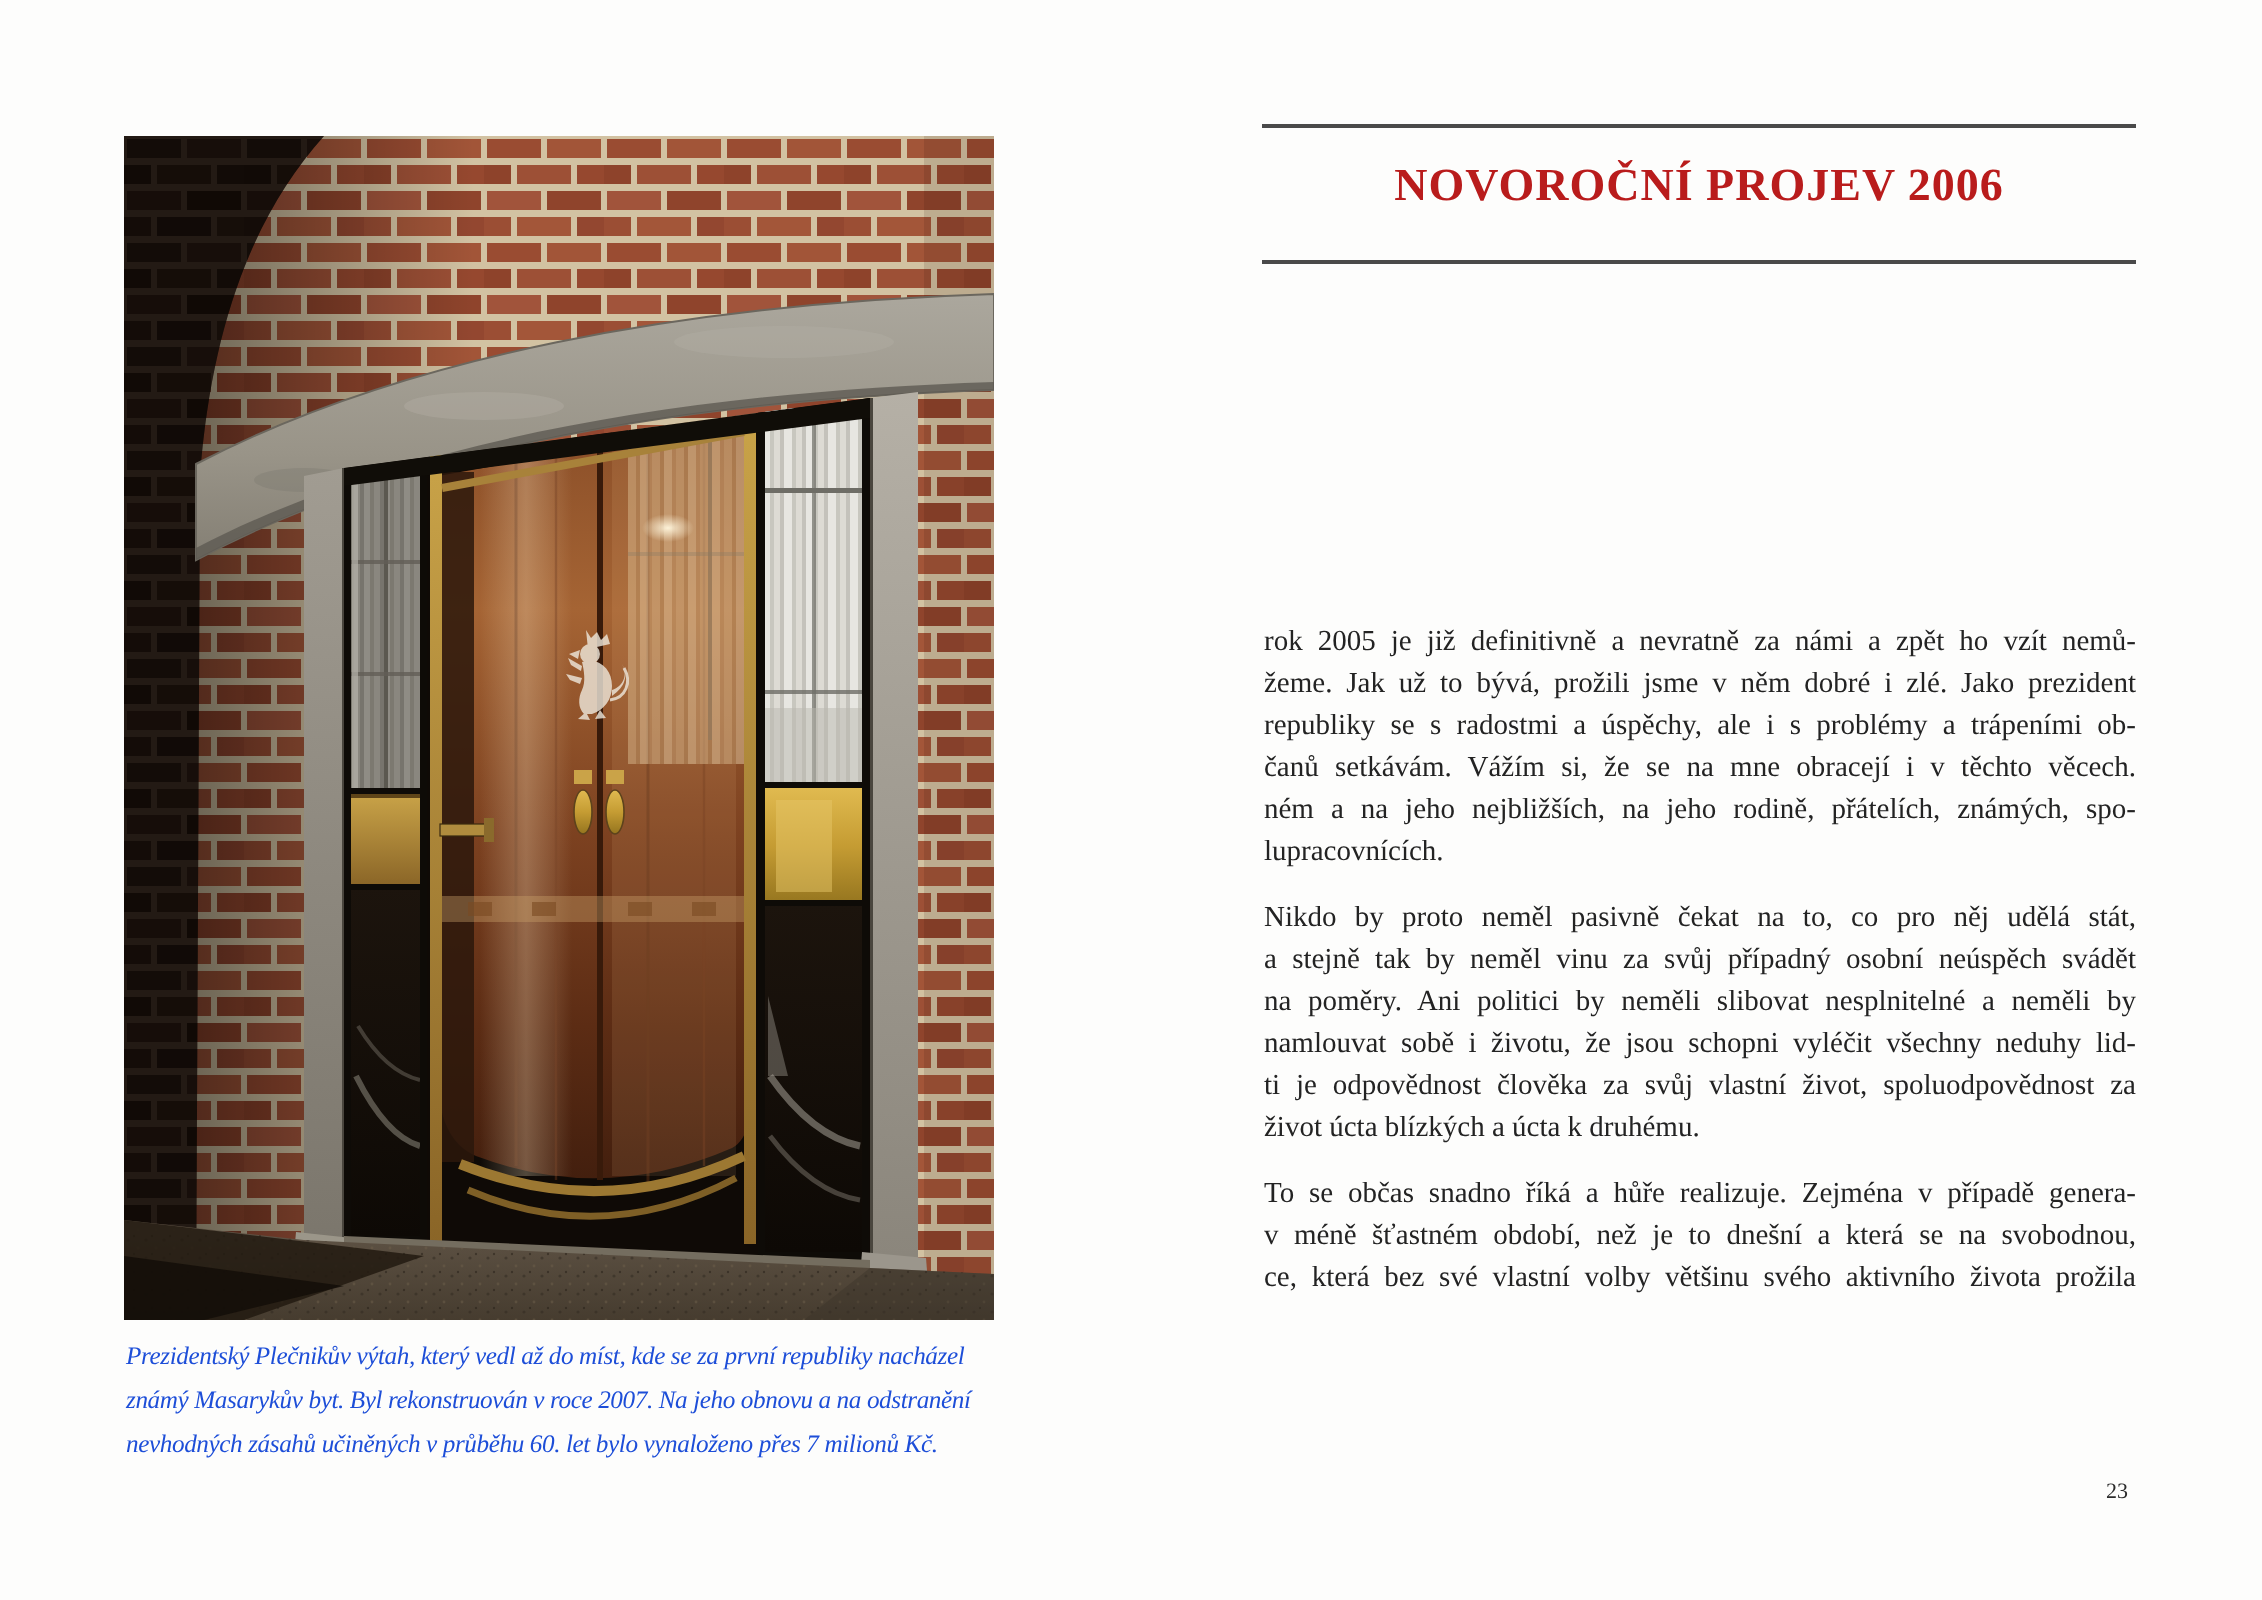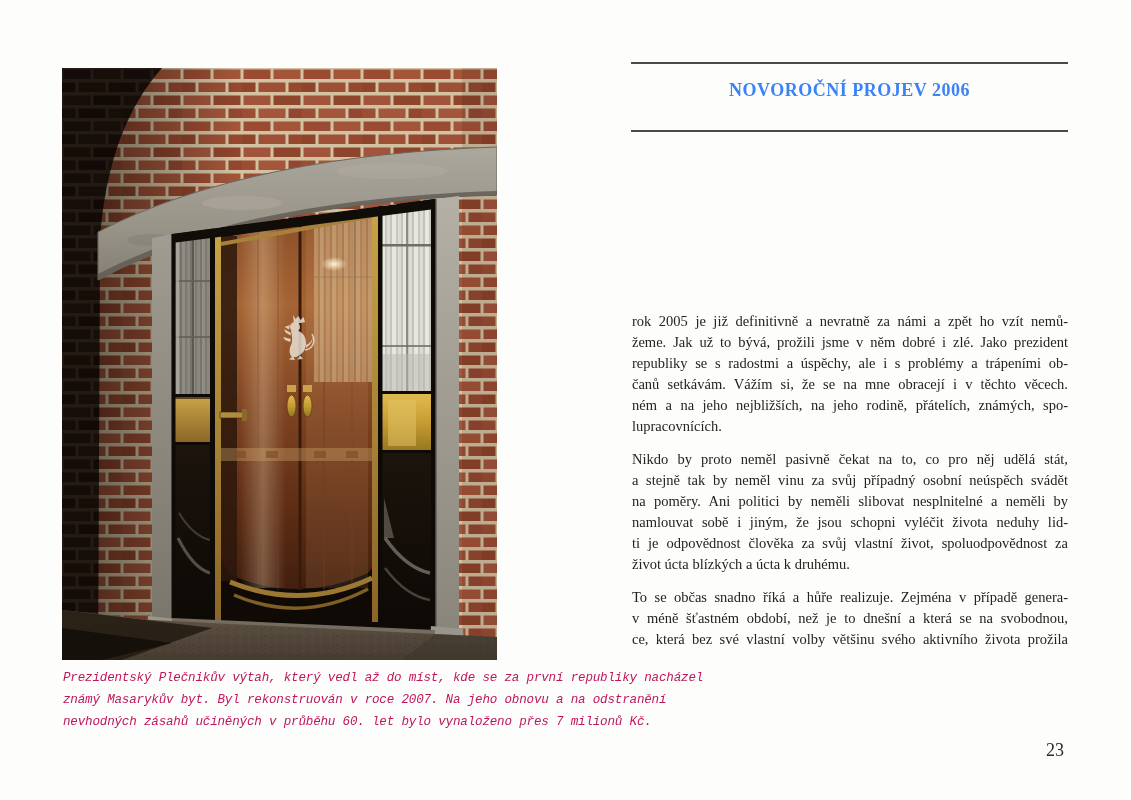--- a/index.html
+++ b/index.html
@@ -7,42 +7,42 @@
     width:1131px;height:800px;position:relative;overflow:hidden;
     background:#fdfdfc;
     font-family:"Liberation Serif","DejaVu Serif",serif;
     color:#242424;
   }
   
   .photo-frame{position:absolute;left:62px;top:68px;width:435px;height:592px;}
   .caption{
     position:absolute;left:63px;top:667px;width:470px;
     font-style:italic;font-size:12.6px;line-height:22px;
-    letter-spacing:-0.2px;color:#be185d;white-space:nowrap;font-family:Liberation Mono, monospace;
+    letter-spacing:-0.2px;color:#1d4ed8;white-space:nowrap;
   }
   
   .rcol{position:absolute;left:631px;top:0;width:437px;}
   .rule{position:absolute;left:0;width:437px;height:1.5px;background:#4a4a4a;}
   .rule-top{top:62px;}
   .rule-bottom{top:130px;}
   .title{
     position:absolute;left:0;top:80px;width:437px;
-    text-align:center;font-weight:bold;font-size:18px;
-    letter-spacing:0.5px;color:#3b82f6;
+    text-align:center;font-weight:bold;font-size:23px;
+    letter-spacing:0.5px;color:#b91c1c;
   }
   .body-text{
     position:absolute;left:1px;top:311px;width:436px;
     font-size:14.5px;line-height:21px;color:#232323;
   }
   .para{margin:0 0 12px 0;}
   .jline{text-align:justify;text-align-last:justify;}
   .jlast{text-align-last:left;}
   .pagenum{
     position:absolute;left:0;top:740px;width:433px;
-    text-align:right;font-size:18px;color:#2b2b2b;
+    text-align:right;font-size:11px;color:#2b2b2b;
   }
 </style>
 </head>
 <body>
 
 <div class="photo-frame">
 <svg width="435" height="592" viewBox="0 0 435 592">
   <defs>
     <pattern id="brick" width="60" height="52" patternUnits="userSpaceOnUse">
       <rect width="60" height="52" fill="#d2c2a2"></rect>
@@ -300,21 +300,21 @@
         <div class="jline">žeme. Jak už to bývá, prožili jsme v něm dobré i zlé. Jako prezident</div>
         <div class="jline">republiky se s radostmi a úspěchy, ale i s problémy a trápeními ob-</div>
         <div class="jline">čanů setkávám. Vážím si, že se na mne obracejí i v těchto věcech.</div>
         <div class="jline">ném a na jeho nejbližších, na jeho rodině, přátelích, známých, spo-</div>
         <div class="jline jlast">lupracovnících.</div>
       </div>
       <div class="para">
         <div class="jline">Nikdo by proto neměl pasivně čekat na to, co pro něj udělá stát,</div>
         <div class="jline">a stejně tak by neměl vinu za svůj případný osobní neúspěch svádět</div>
         <div class="jline">na poměry. Ani politici by neměli slibovat nesplnitelné a neměli by</div>
-        <div class="jline">namlouvat sobě i jiným, že jsou schopni vyléčit života neduhy lid-</div>
+        <div class="jline">namlouvat sobě i životu, že jsou schopni vyléčit všechny neduhy lid-</div>
         <div class="jline">ti je odpovědnost člověka za svůj vlastní život, spoluodpovědnost za</div>
         <div class="jline jlast">život úcta blízkých a úcta k druhému.</div>
       </div>
       <div class="para">
         <div class="jline">To se občas snadno říká a hůře realizuje. Zejména v případě genera-</div>
         <div class="jline">v méně šťastném období, než je to dnešní a která se na svobodnou,</div>
         <div class="jline">ce, která bez své vlastní volby většinu svého aktivního života prožila</div>
       </div>
     </div>
   <div class="pagenum">23</div>

